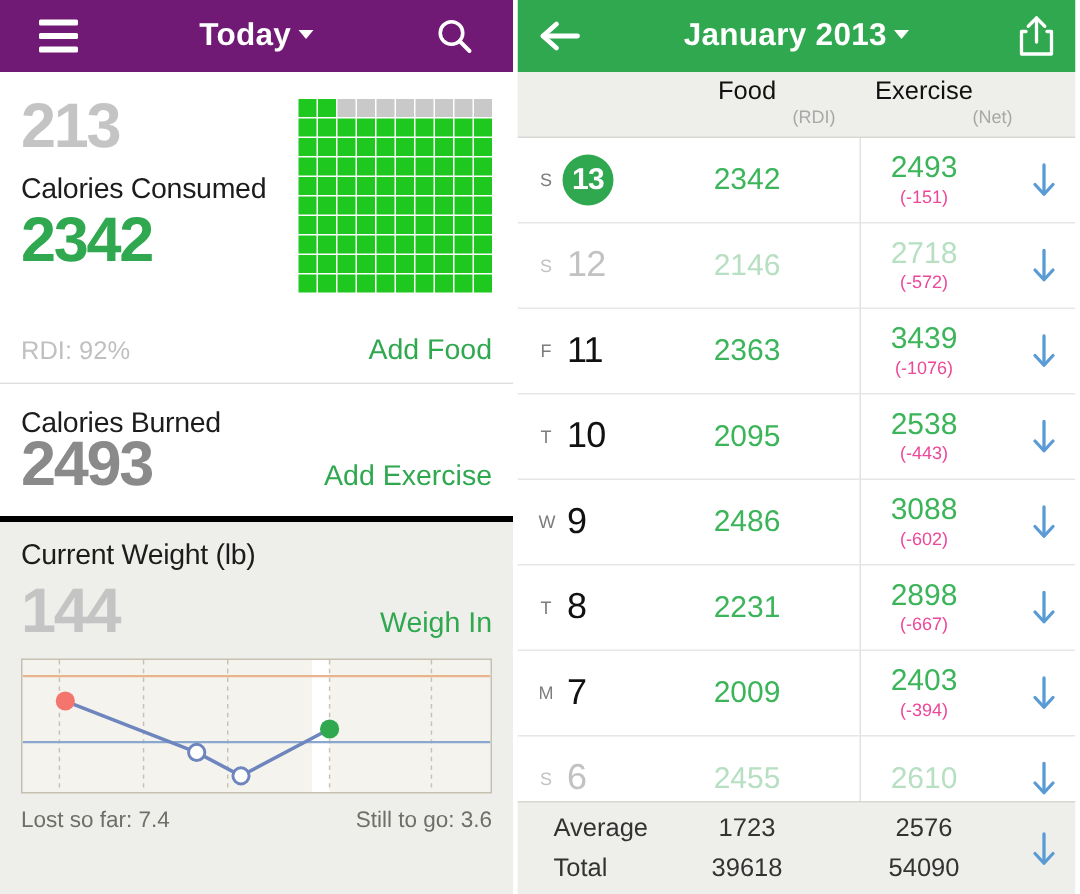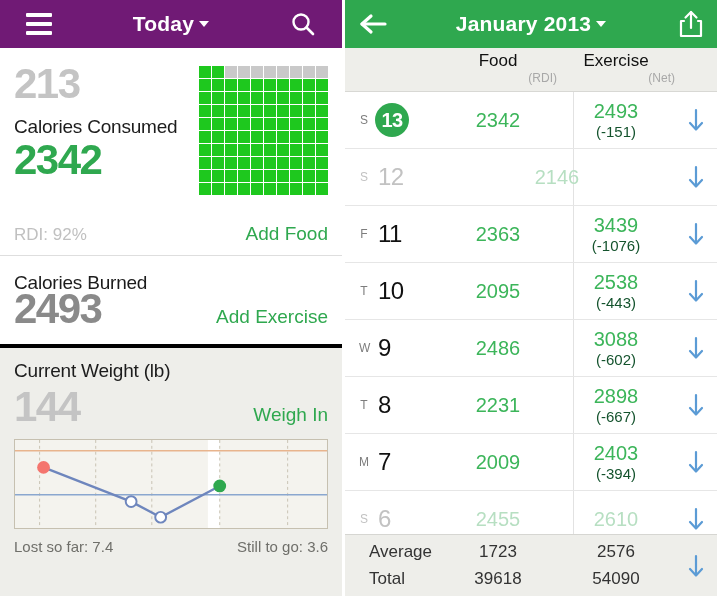--- a/index.html
+++ b/index.html
@@ -120,21 +120,21 @@
   .dnum.muted { color: #c2c2c2; }
   .dnum.badge {
     background: #2fa84f; color: #fff; font-weight: bold;
     width: 34px; height: 34px; border-radius: 50%;
     display: flex; align-items: center; justify-content: center;
     font-size: 20px; margin-left: -3px;
   }
   .c-food, .c-ex { flex: 1; text-align: center; }
   .val { font-size: 20px; color: #3cb55a; line-height: 1.15; }
   .val.muted { color: #b7dfc2; }
-  .sub { font-size: 15px; color: #14532d; line-height: 1.2; }
+  .sub { font-size: 12px; color: #ec4899; line-height: 1.2; }
   .c-arrow { width: 42px; display: flex; justify-content: center; }
   .vdiv {
     position: absolute; left: 228px; top: 0; bottom: 0; width: 1px; background: #e2e2e2;
   }
 
   .footer-sum {
     position: absolute; left: 0; right: 0; bottom: 0; height: 62px;
     background: #eeeeea; border-top: 1px solid #d6d6d2;
     display: flex; align-items: center;
   }
@@ -389,20 +389,24 @@
             </div>
           </div>
           <div class="trow">
             <div class="c-day">
               <span class="dow muted">S</span>
               <span class="dnum muted">12</span>
             </div>
             <div class="c-food">
               <div class="val muted">2146</div>
             </div>
+            <div class="c-ex">
+              <div class="val muted">2718</div>
+              <div class="sub">(-572)</div>
+            </div>
             <div class="c-arrow">
               <svg viewBox="0 0 22 26" width="22" height="26">
                 <line x1="11" y1="3" x2="11" y2="22" stroke="#5b9bd5" stroke-width="2.2" stroke-linecap="round"></line>
                 <polyline points="5,16 11,22.5 17,16" fill="none" stroke="#5b9bd5" stroke-width="2.2" stroke-linecap="round" stroke-linejoin="round"></polyline>
               </svg>
             </div>
           </div>
           <div class="trow">
             <div class="c-day">
               <span class="dow">F</span>

